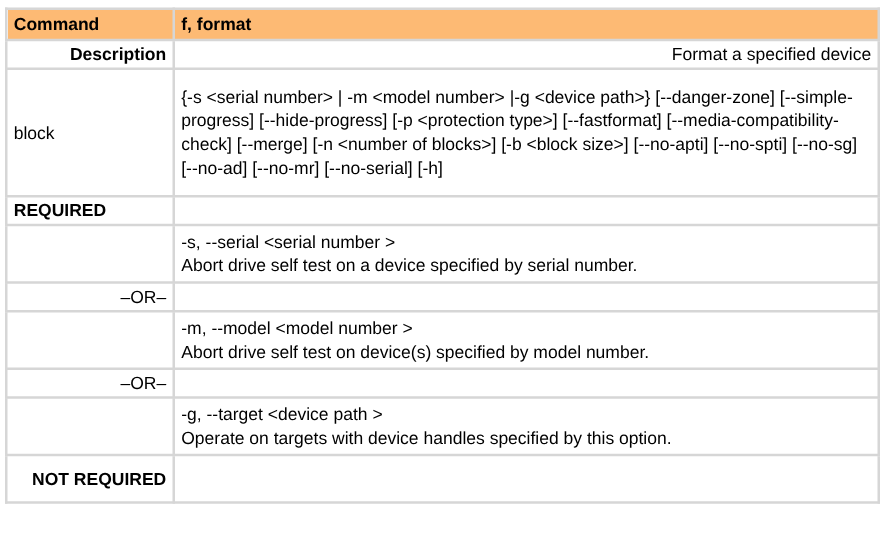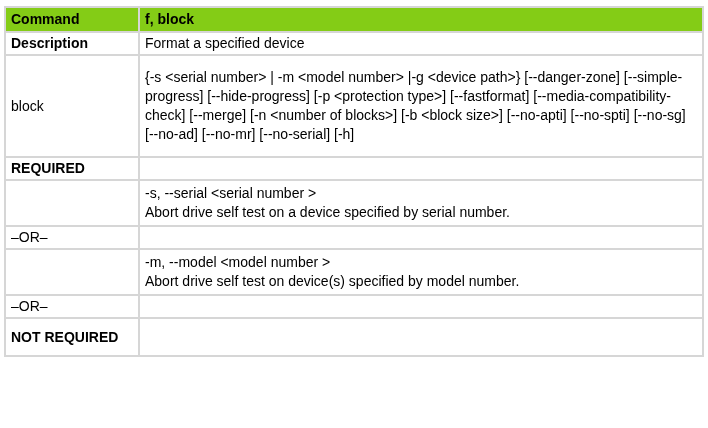--- a/index.html
+++ b/index.html
@@ -21,40 +21,40 @@
   table.cmd-table td {
     border: 2px solid #d6d6d6;
     padding: 1px 5px;
     font-size: 14px;
     line-height: 19px;
     vertical-align: middle;
     overflow: hidden;
   }
   td.label-col { width: 122px; }
   tr.header-row td {
-    background: #84cc16;
+    background: #fdba74;
     font-weight: bold;
   }
   td.bold { font-weight: bold; }
   td.value-cell { white-space: pre-line; }
-  tr.r-short  { height: 23px; }
+  tr.r-short  { height: 23px; text-align: right; }
   tr.r-header { height: 25px; }
   tr.r-req    { height: 22px; border-radius: 10px; }
   tr.r-two    { height: 46px; padding-left: 34px; }
   tr.r-usage  { height: 102px; }
-  tr.r-last   { height: 38px; }
+  tr.r-last   { height: 38px; text-align: right; }
 </style>
 </head>
 <body>
 
 <table class="cmd-table">
   <tbody>
     <tr class="header-row r-header">
       <td class="label-col">Command</td>
-      <td class="value-cell">f, block</td>
+      <td class="value-cell">f, format</td>
     </tr>
     <tr class="r-short">
       <td class="label-col bold">Description</td>
       <td class="value-cell">Format a specified device</td>
     </tr>
     <tr class="r-usage">
       <td class="label-col">block</td>
       <td class="value-cell">{-s &lt;serial number&gt; | -m &lt;model number&gt; |-g &lt;device path&gt;} [--danger-zone] [--simple-progress] [--hide-progress] [-p &lt;protection type&gt;] [--fastformat] [--media-compatibility-check] [--merge] [-n &lt;number of blocks&gt;] [-b &lt;block size&gt;] [--no-apti] [--no-spti] [--no-sg] [--no-ad] [--no-mr] [--no-serial] [-h]</td>
     </tr>
     <tr class="r-req">
@@ -72,18 +72,23 @@
     </tr>
     <tr class="r-two">
       <td class="label-col"></td>
       <td class="value-cell">-m, --model &lt;model number &gt;
 Abort drive self test on device(s) specified by model number.</td>
     </tr>
     <tr class="r-short">
       <td class="label-col">–OR–</td>
       <td class="value-cell"></td>
     </tr>
+    <tr class="r-two">
+      <td class="label-col"></td>
+      <td class="value-cell">-g, --target &lt;device path &gt;
+Operate on targets with device handles specified by this option.</td>
+    </tr>
     <tr class="r-last">
       <td class="label-col bold">NOT REQUIRED</td>
       <td class="value-cell"></td>
     </tr>
   </tbody>
 </table>
 
 </body></html>

